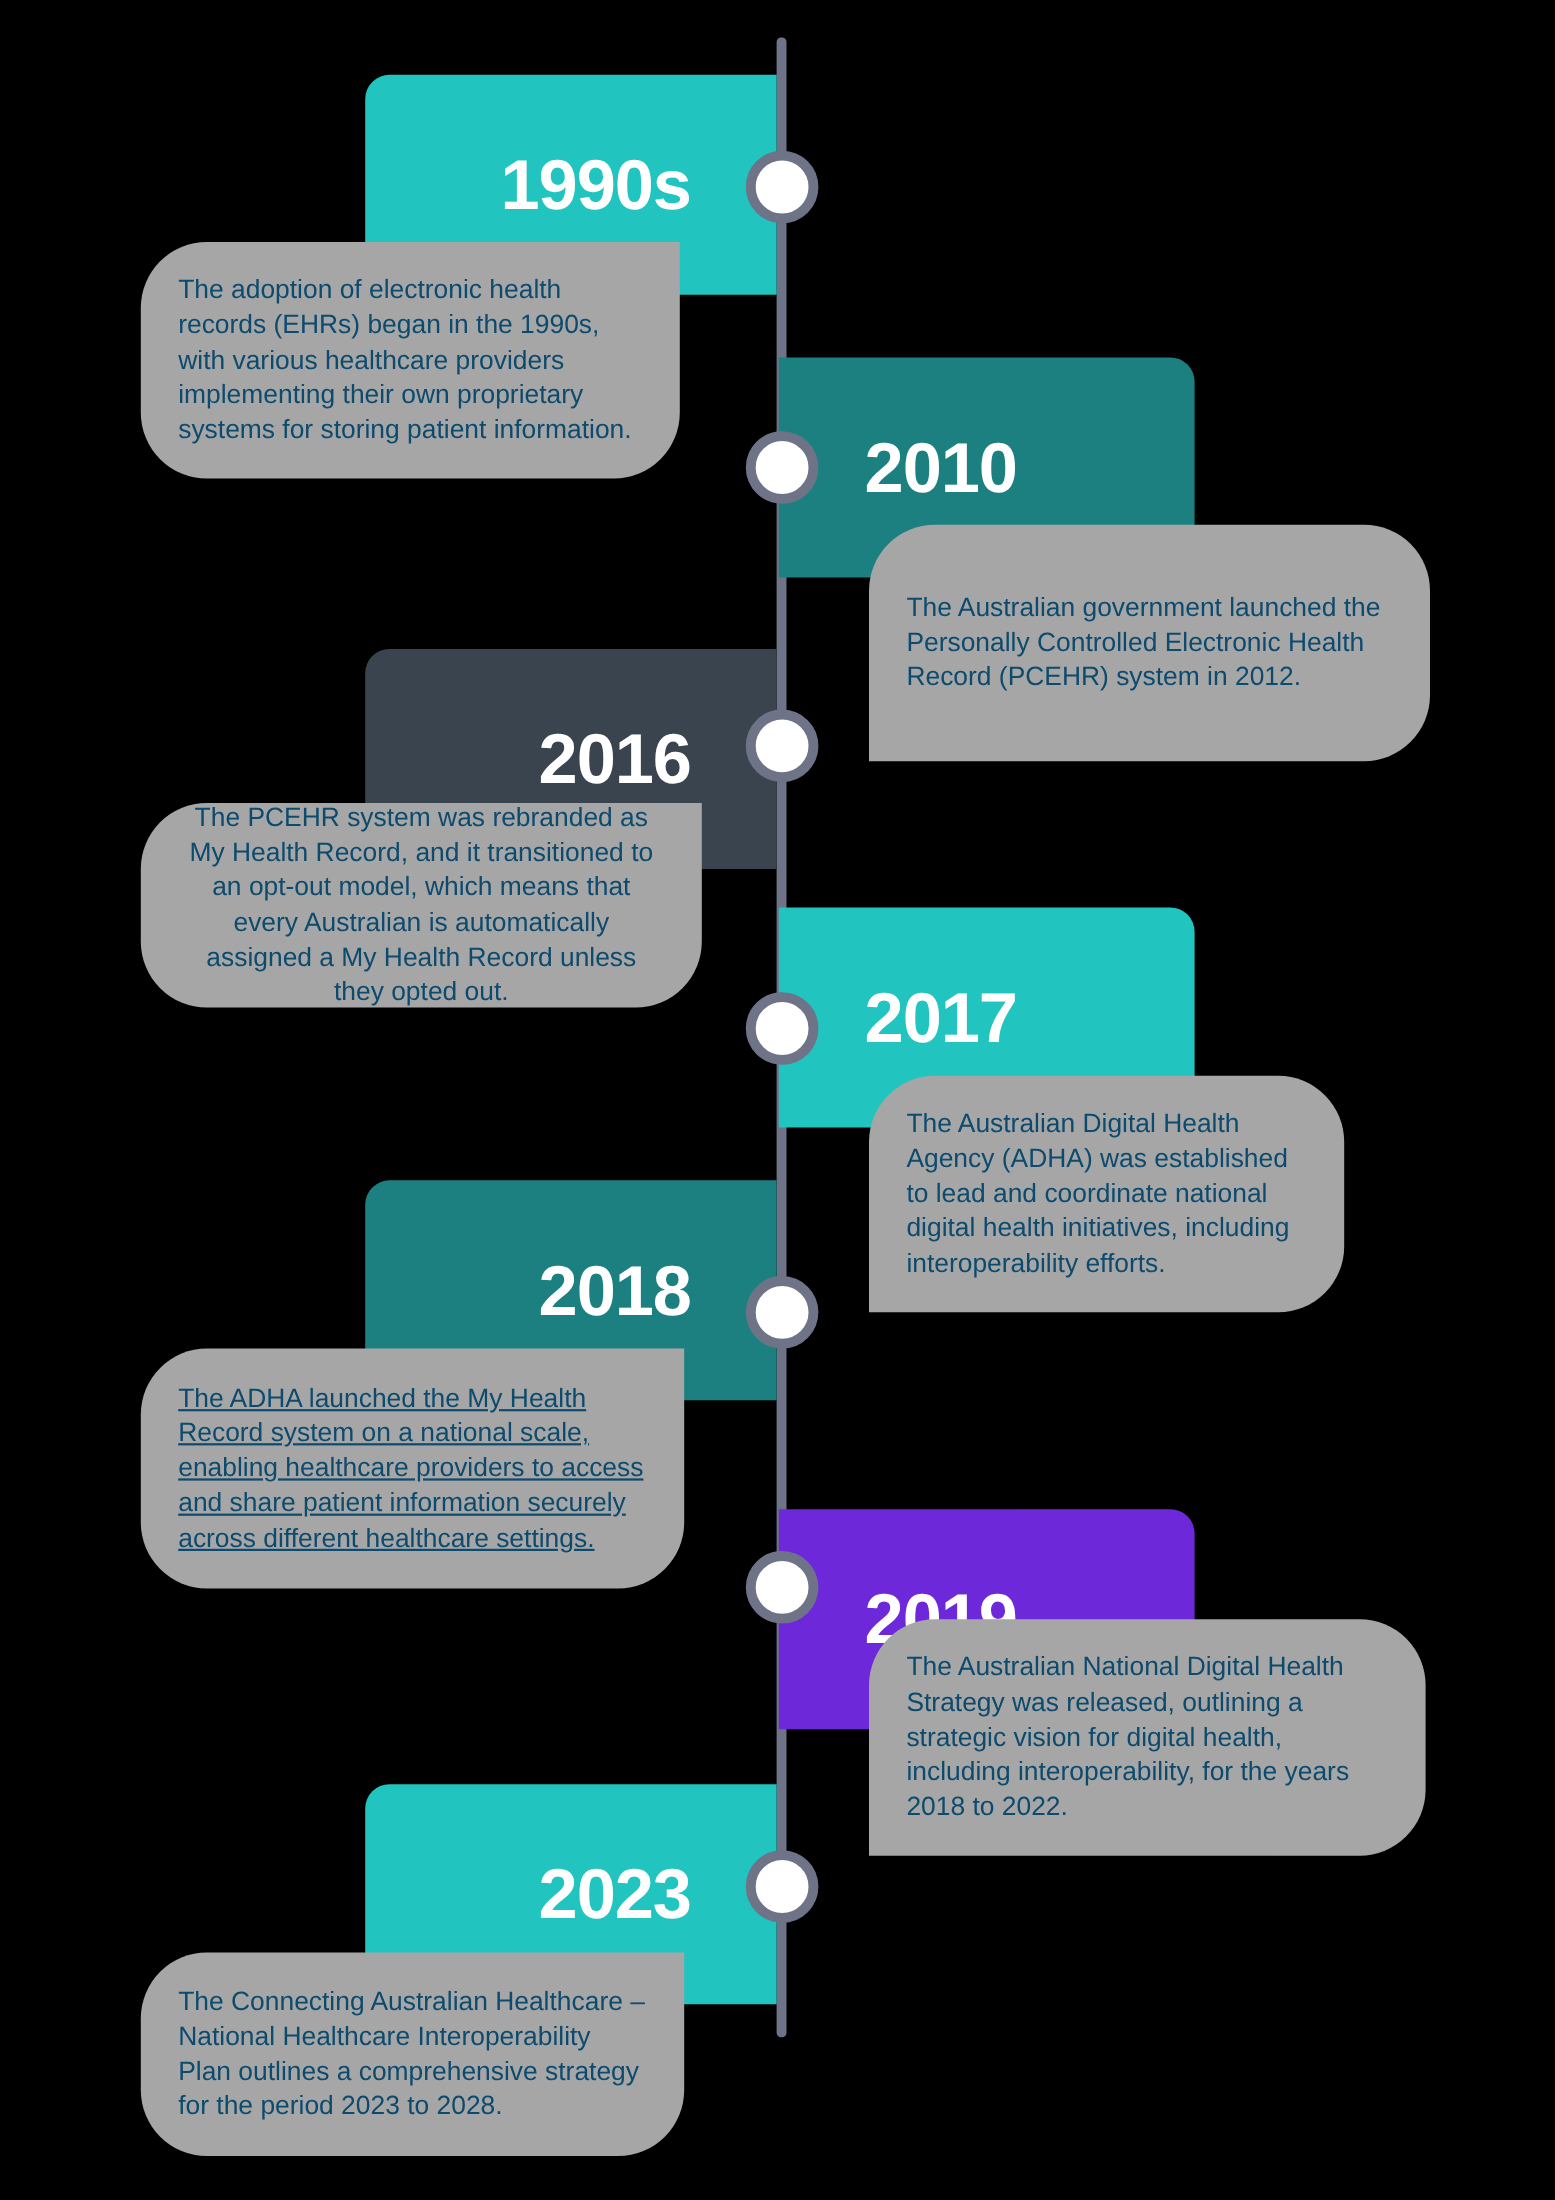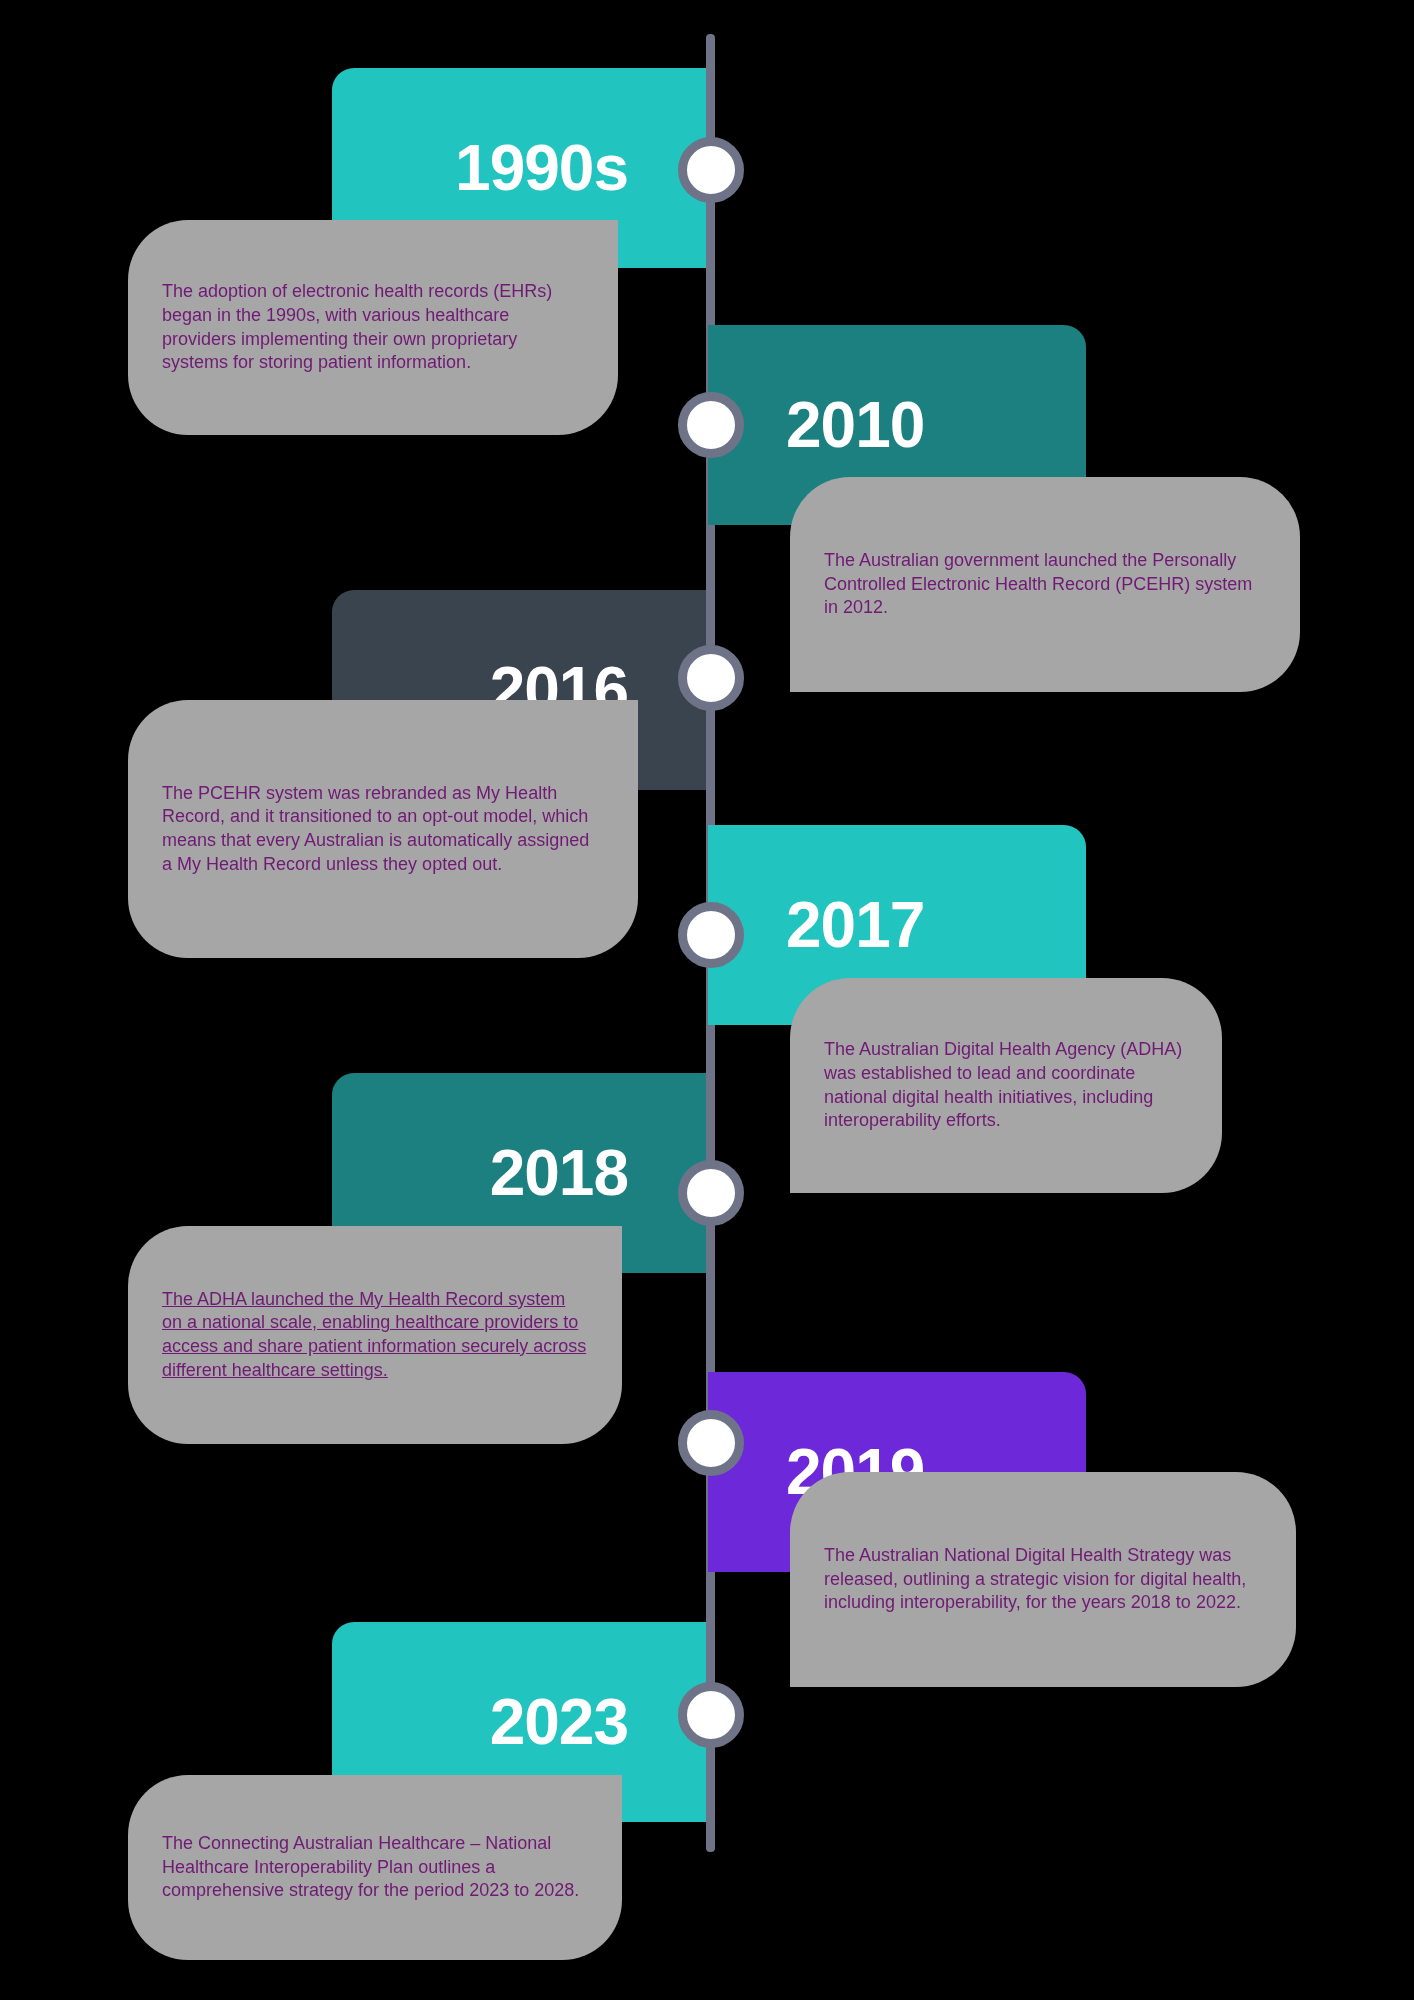--- a/index.html
+++ b/index.html
@@ -61,22 +61,22 @@
     font-size: 64px;
     font-weight: bold;
     letter-spacing: -1px;
     line-height: 1;
     white-space: nowrap;
   }
   .desc-box {
     position: absolute;
     box-sizing: border-box;
     background: #a6a6a6;
-    color: #701a75;
-    font-size: 18px;
+    color: #0c4a6e;
+    font-size: 24px;
     line-height: 1.32;
     padding: 26px 34px 26px 34px;
     display: flex;
     align-items: center;
   }
   .desc-box.left {
     border-radius: 60px 0 60px 60px;
   }
   .desc-box.right {
     border-radius: 60px 60px 60px 0;
@@ -105,21 +105,21 @@
     <span class="year-label">2010</span>
   </div>
   <div class="desc-box right" style="left:790px; top:477px; width:510px; height:215px;">
     <span class="desc-text">The Australian government launched the Personally Controlled Electronic Health Record (PCEHR) system in 2012.</span>
   </div>
   <div class="node" style="top:392px;"></div>
 
   <div class="year-box left" style="left:332px; top:578px; width:374px; height:200px; background:#3a444e;margin-top:12px;">
     <span class="year-label">2016</span>
   </div>
-  <div class="desc-box left" style="left:128px; top:700px; width:510px; height:258px;">
+  <div class="desc-box left" style="left:128px; top:730px; width:510px; height:186px;text-align:center;">
     <span class="desc-text">The PCEHR system was rebranded as My Health Record, and it transitioned to an opt-out model, which means that every Australian is automatically assigned a My Health Record unless they opted out.</span>
   </div>
   <div class="node" style="top:645px;"></div>
 
   <div class="year-box right" style="left:708px; top:825px; width:378px; height:200px; background:#22c4c0;">
     <span class="year-label">2017</span>
   </div>
   <div class="desc-box right" style="left:790px; top:978px; width:432px; height:215px;">
     <span class="desc-text">The Australian Digital Health Agency (ADHA) was established to lead and coordinate national digital health initiatives, including interoperability efforts.</span>
   </div>

